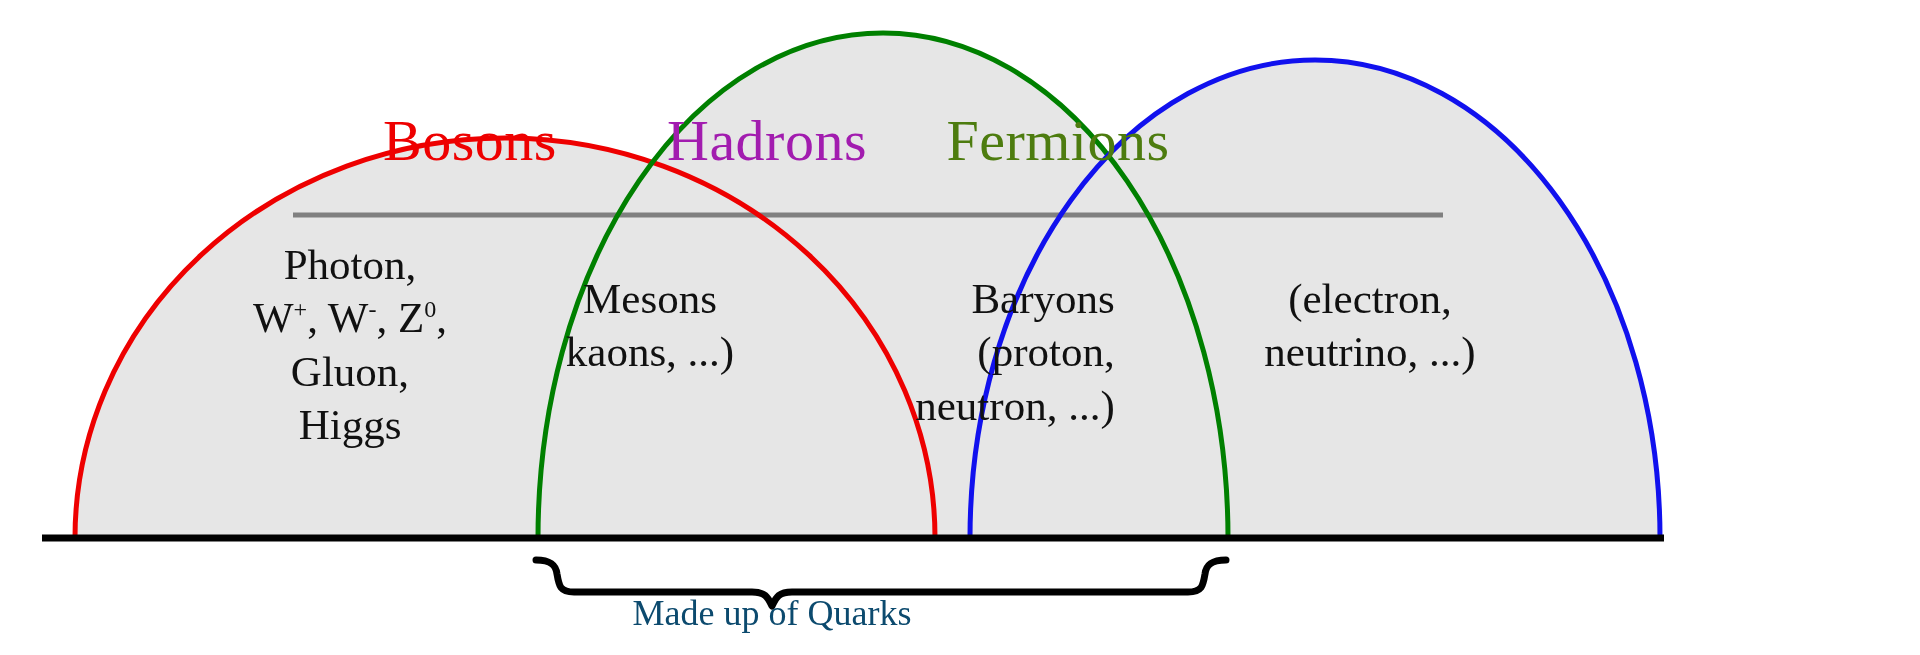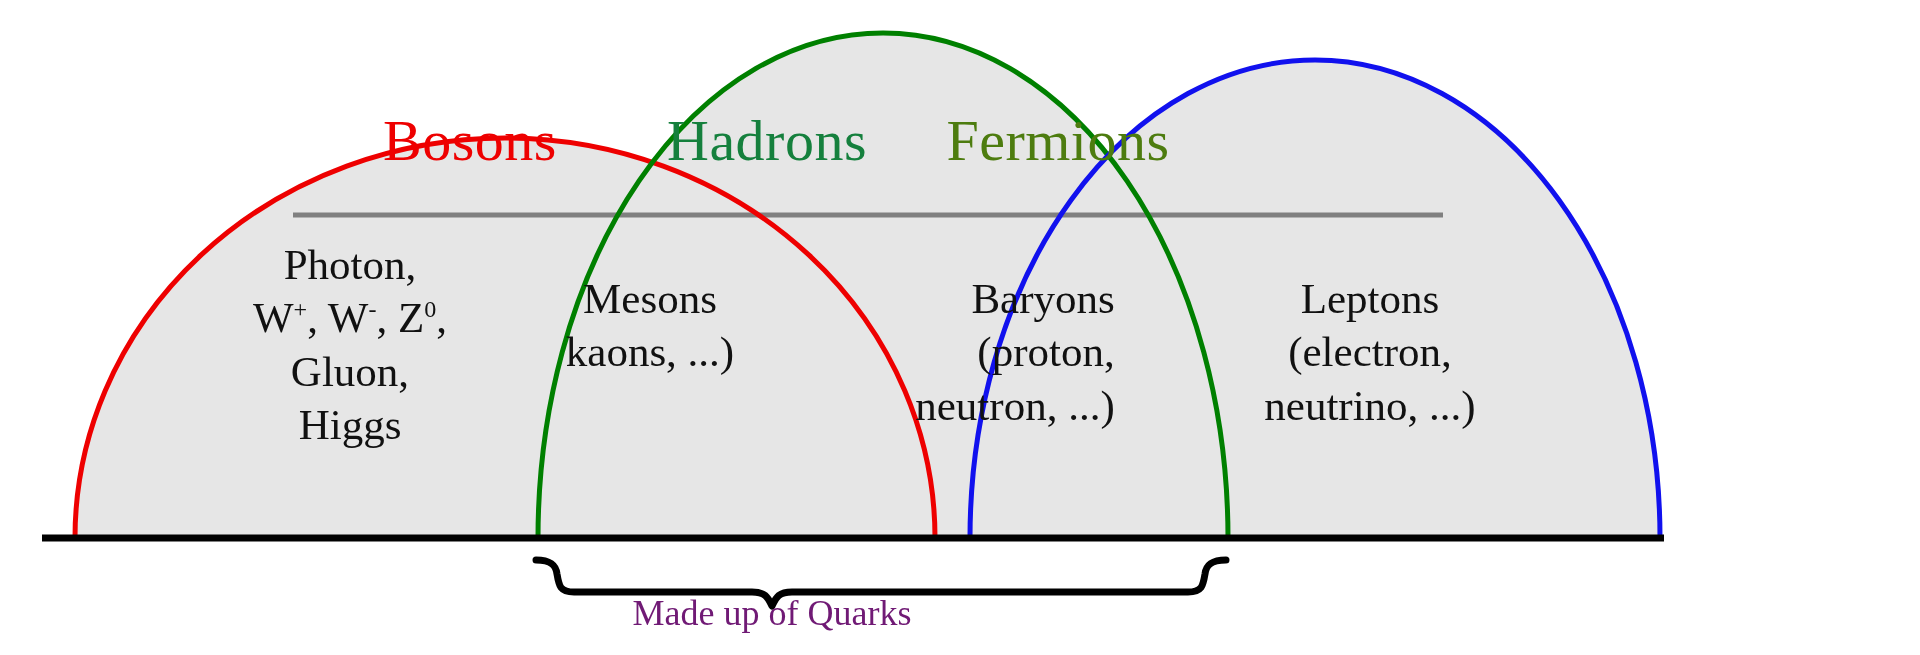--- a/index.html
+++ b/index.html
@@ -31,21 +31,21 @@
     pointer-events: none;
   }
   .group-title {
     position: absolute;
     font-size: 58px;
     line-height: 1;
     white-space: nowrap;
     letter-spacing: 0.5px;
   }
   #title-bosons  { left: 470px;  top: 112px; color: #ee0000; transform: translateX(-50%); }
-  #title-hadrons { left: 767px;  top: 112px; color: #15803d; transform: translateX(-50%); }
+  #title-hadrons { left: 767px;  top: 112px; color: #a21caf; transform: translateX(-50%); }
   #title-fermions{ left: 1058px; top: 112px; color: #4d7c0f; transform: translateX(-50%); }
 
   .cell-text {
     position: absolute;
     text-align: center;
     font-size: 43px;
     line-height: 1.24;
     color: #111111;
     white-space: nowrap;
     transform: translateX(-50%);
@@ -60,21 +60,21 @@
     font-size: 0.56em;
     vertical-align: super;
     line-height: 0;
   }
   #caption {
     position: absolute;
     left: 772px;
     top: 592px;
     transform: translateX(-50%);
     font-size: 36px;
-    color: #701a75;
+    color: #0c4a6e;
     white-space: nowrap;
   }
 </style>
 </head>
 <body>
 
 <div id="stage">
 
   <svg id="diagram-svg" viewBox="0 0 1920 655">
 
@@ -131,21 +131,20 @@
       <span class="line">kaons, ...)</span>
     </div>
 
     <div class="cell-text" id="cell-baryons">
       <span class="line">Baryons</span>
       <span class="line">(proton,</span>
       <span class="line">neutron, ...)</span>
     </div>
 
     <div class="cell-text" id="cell-leptons">
-      <span class="line">Leptons</span>
       <span class="line">(electron,</span>
       <span class="line">neutrino, ...)</span>
     </div>
 
     <div id="caption">Made up of Quarks</div>
 
   </div>
 </div>
 
 </body></html>

